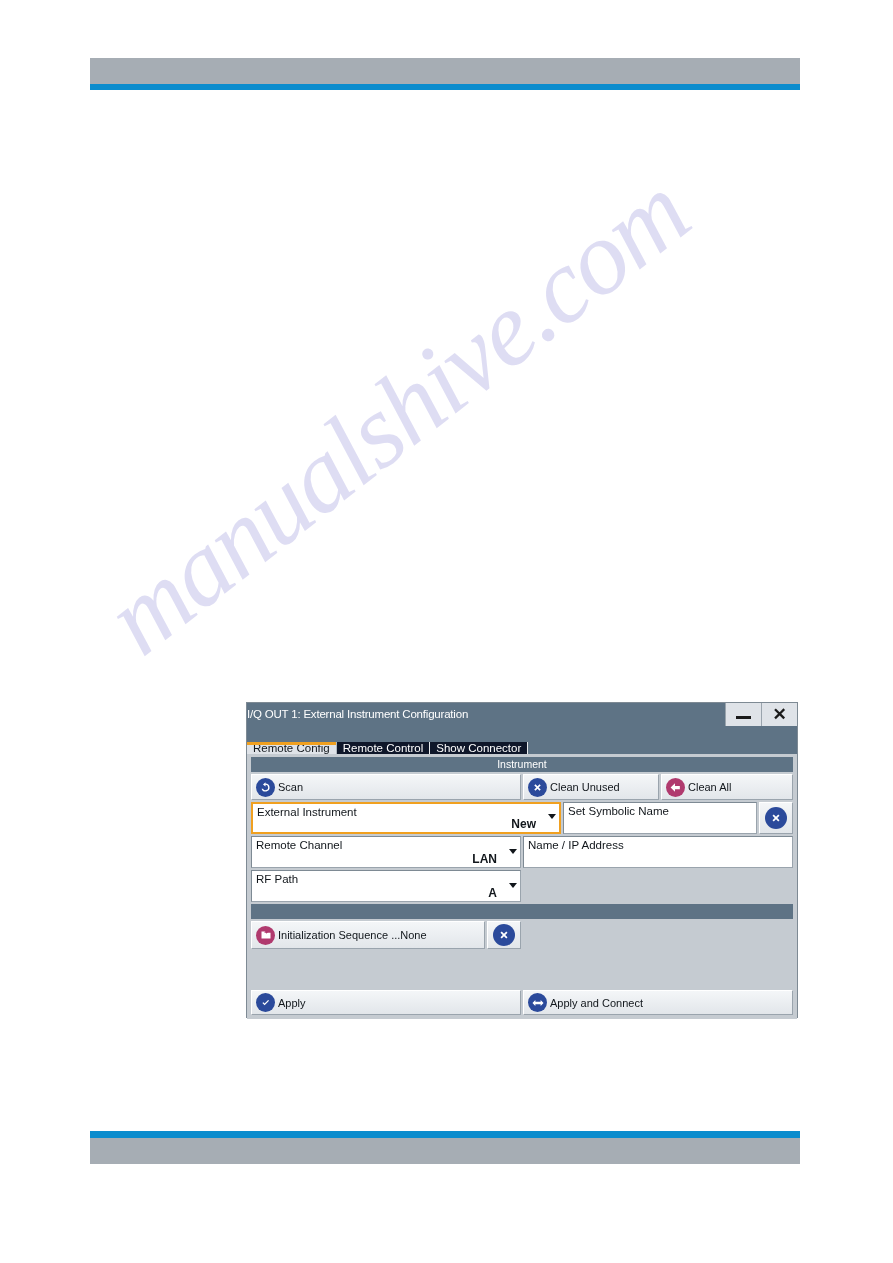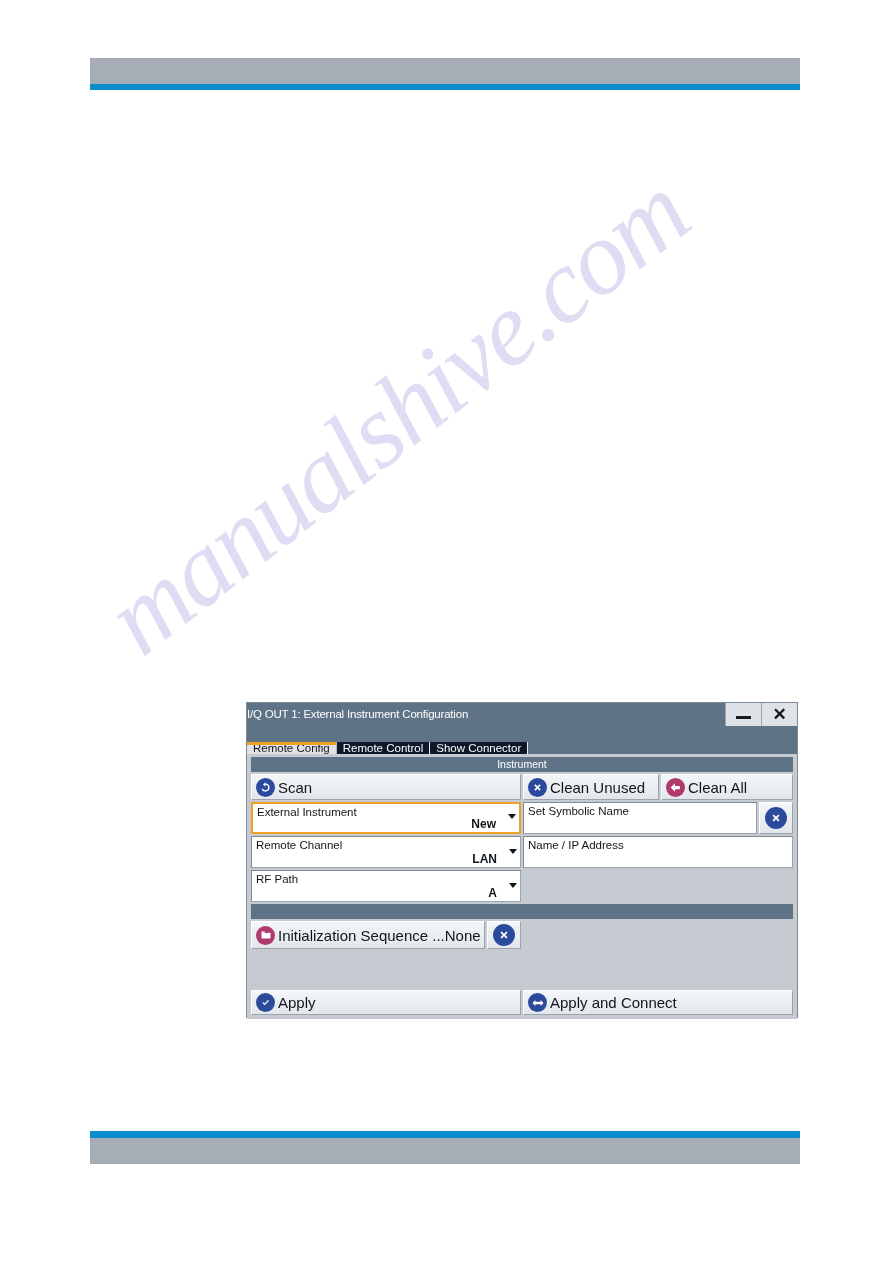--- a/index.html
+++ b/index.html
@@ -202,21 +202,21 @@
     background: linear-gradient(#f4f6f8, #e2e6ea);
     border: 1px solid #9aa4ad;
     border-top-color: #ffffff;
     border-left-color: #ffffff;
     box-sizing: border-box;
     display: flex;
     align-items: center;
     height: 26px;
     padding-left: 4px;
     color: #11161b;
-    font-size: 15px;
+    font-size: 11px;
     position: relative;
     overflow: hidden;
   }
   .btn .lbl {
     margin-left: 3px;
     white-space: nowrap;
   }
 
   
   .cicon {
@@ -361,21 +361,21 @@
         <span class="cicon magenta">
           <svg width="13" height="13" viewBox="0 0 24 24" aria-hidden="true">
             <path d="M11 4 3 12l8 8v-5h9V9h-9z" fill="#ffffff"></path>
           </svg>
         </span>
         <span class="lbl">Clean All</span>
       </div>
     </div>
 
     <div class="row">
-      <div class="field focused" style="width:270px">
+      <div class="field focused" style="width:310px">
         <div class="f-label">External Instrument</div>
         <div class="f-value">New</div>
         <span class="caret"></span>
       </div>
       <div class="field" style="flex:1;margin-left:2px">
         <div class="f-label">Set Symbolic Name</div>
         <div class="f-value"></div>
       </div>
       <div class="btn xbtn" style="margin-left:2px">
         <span class="cicon blue">

